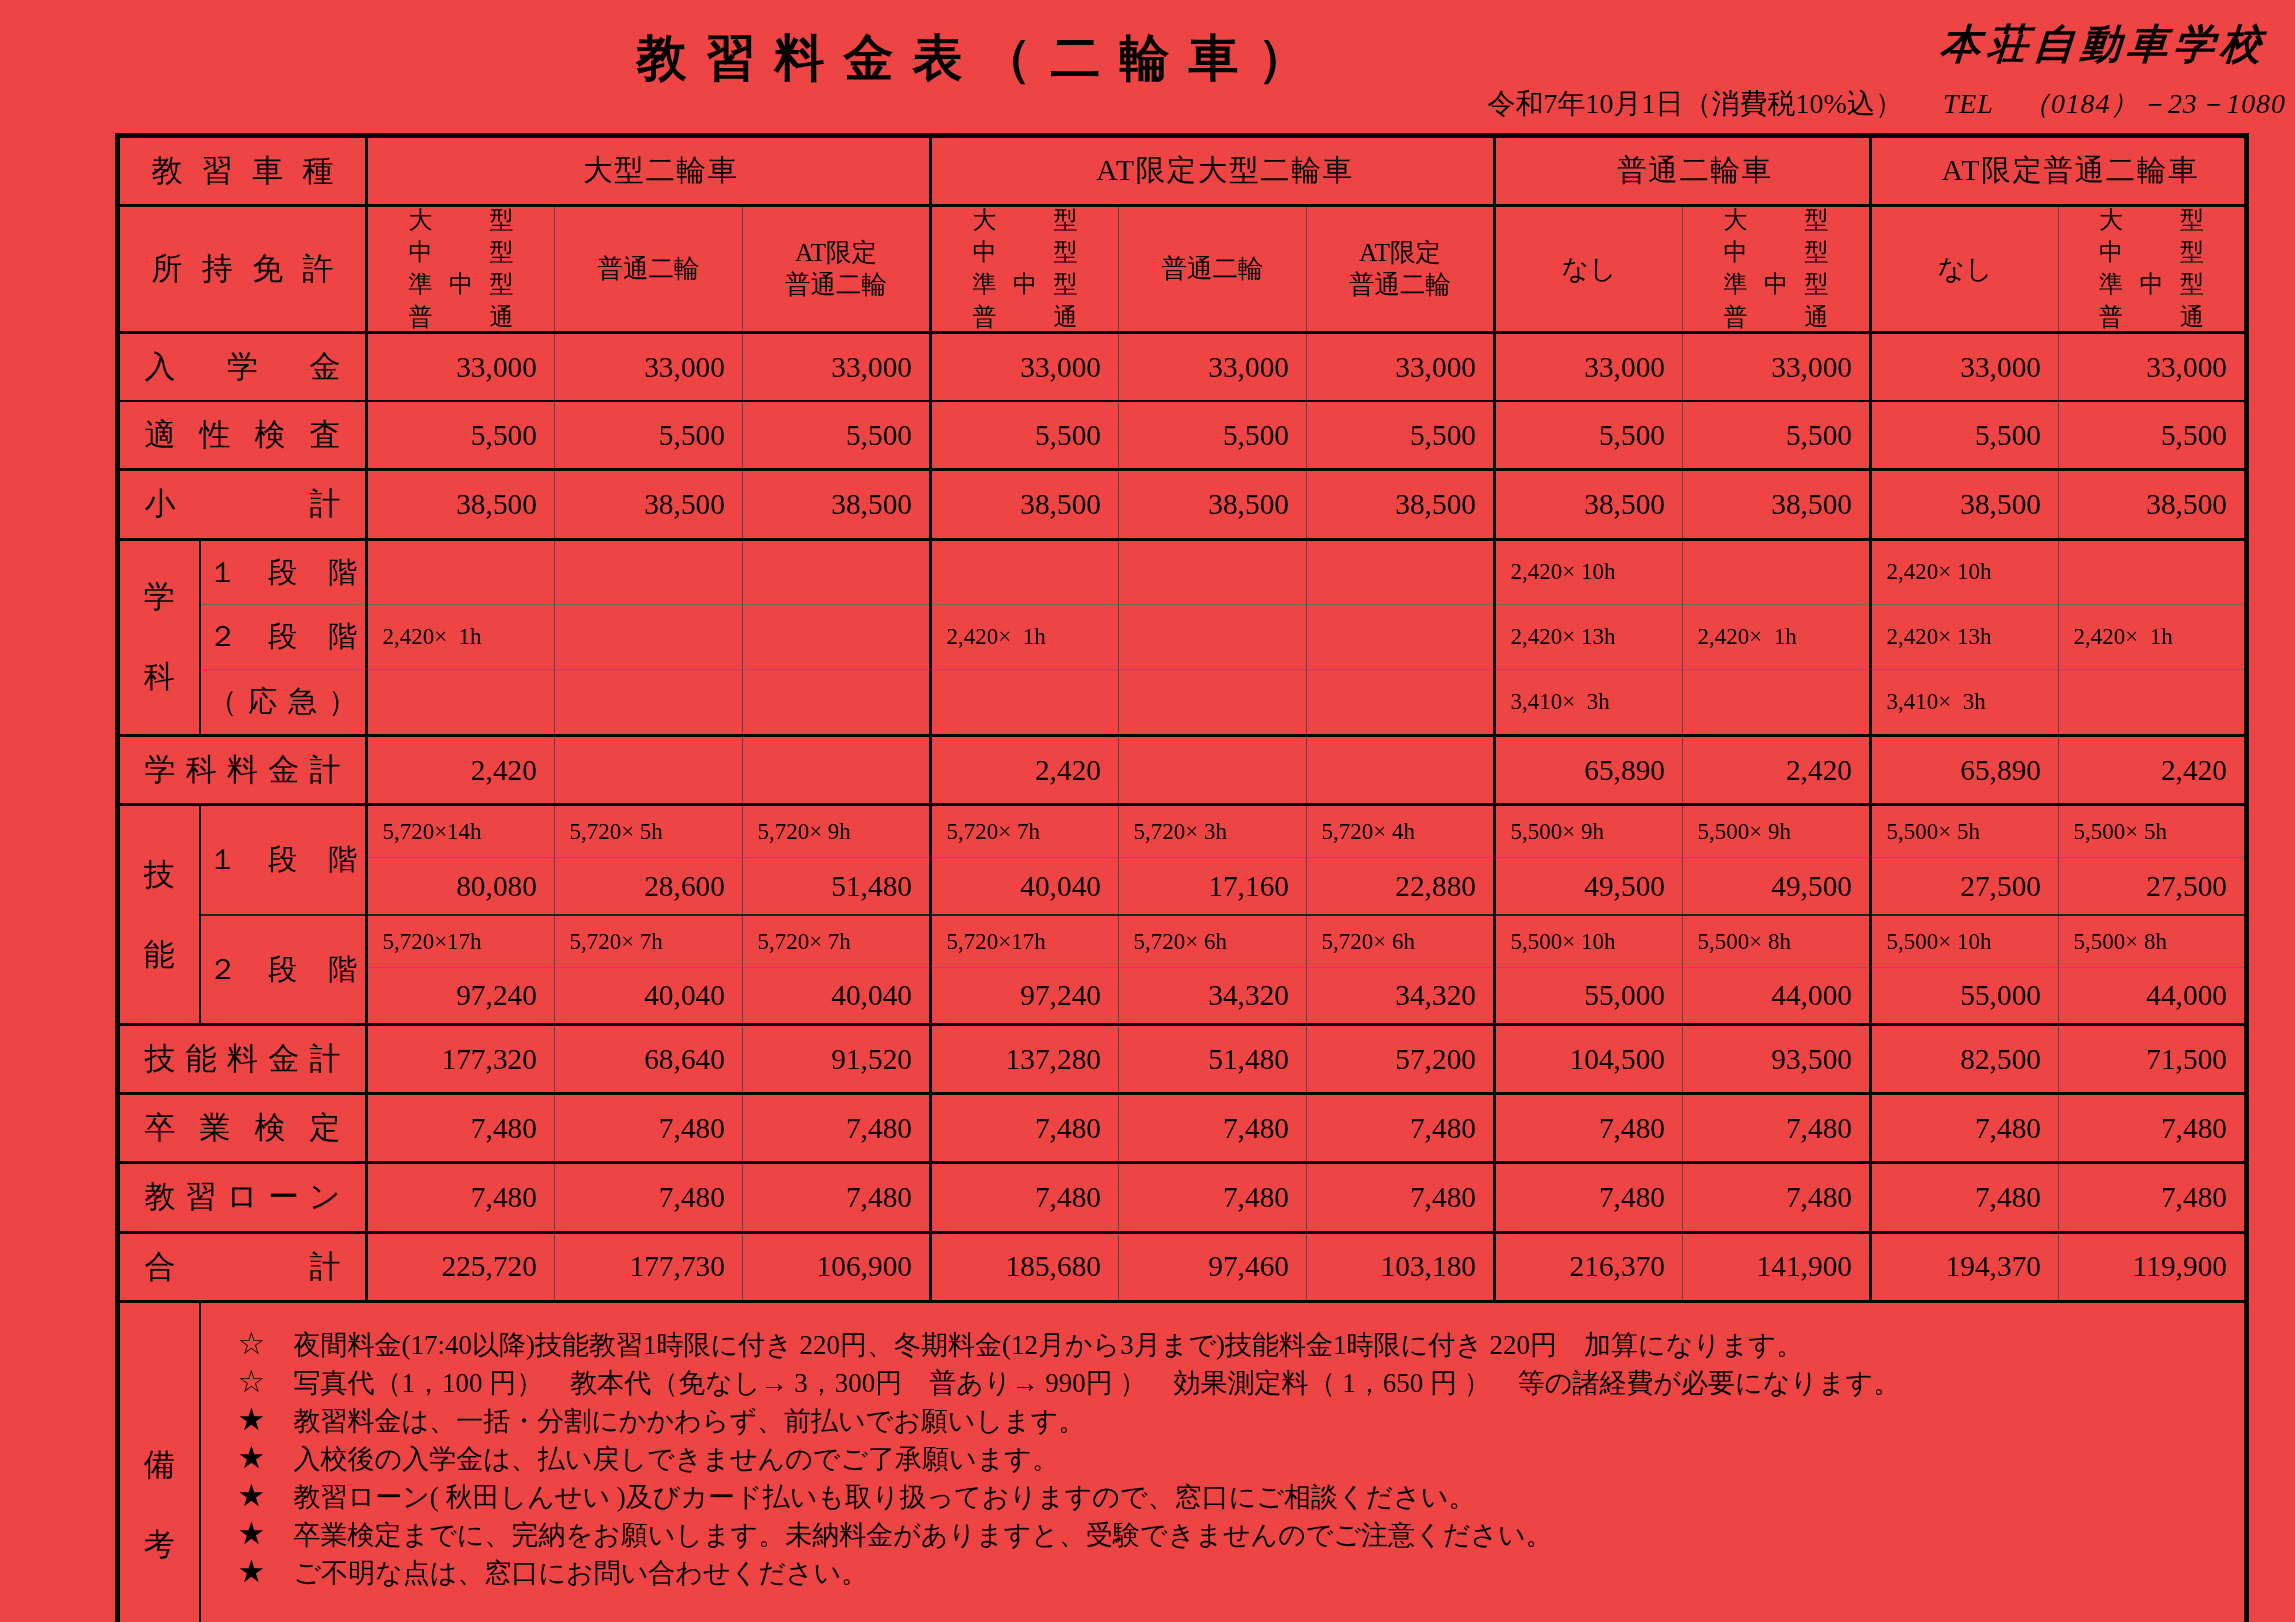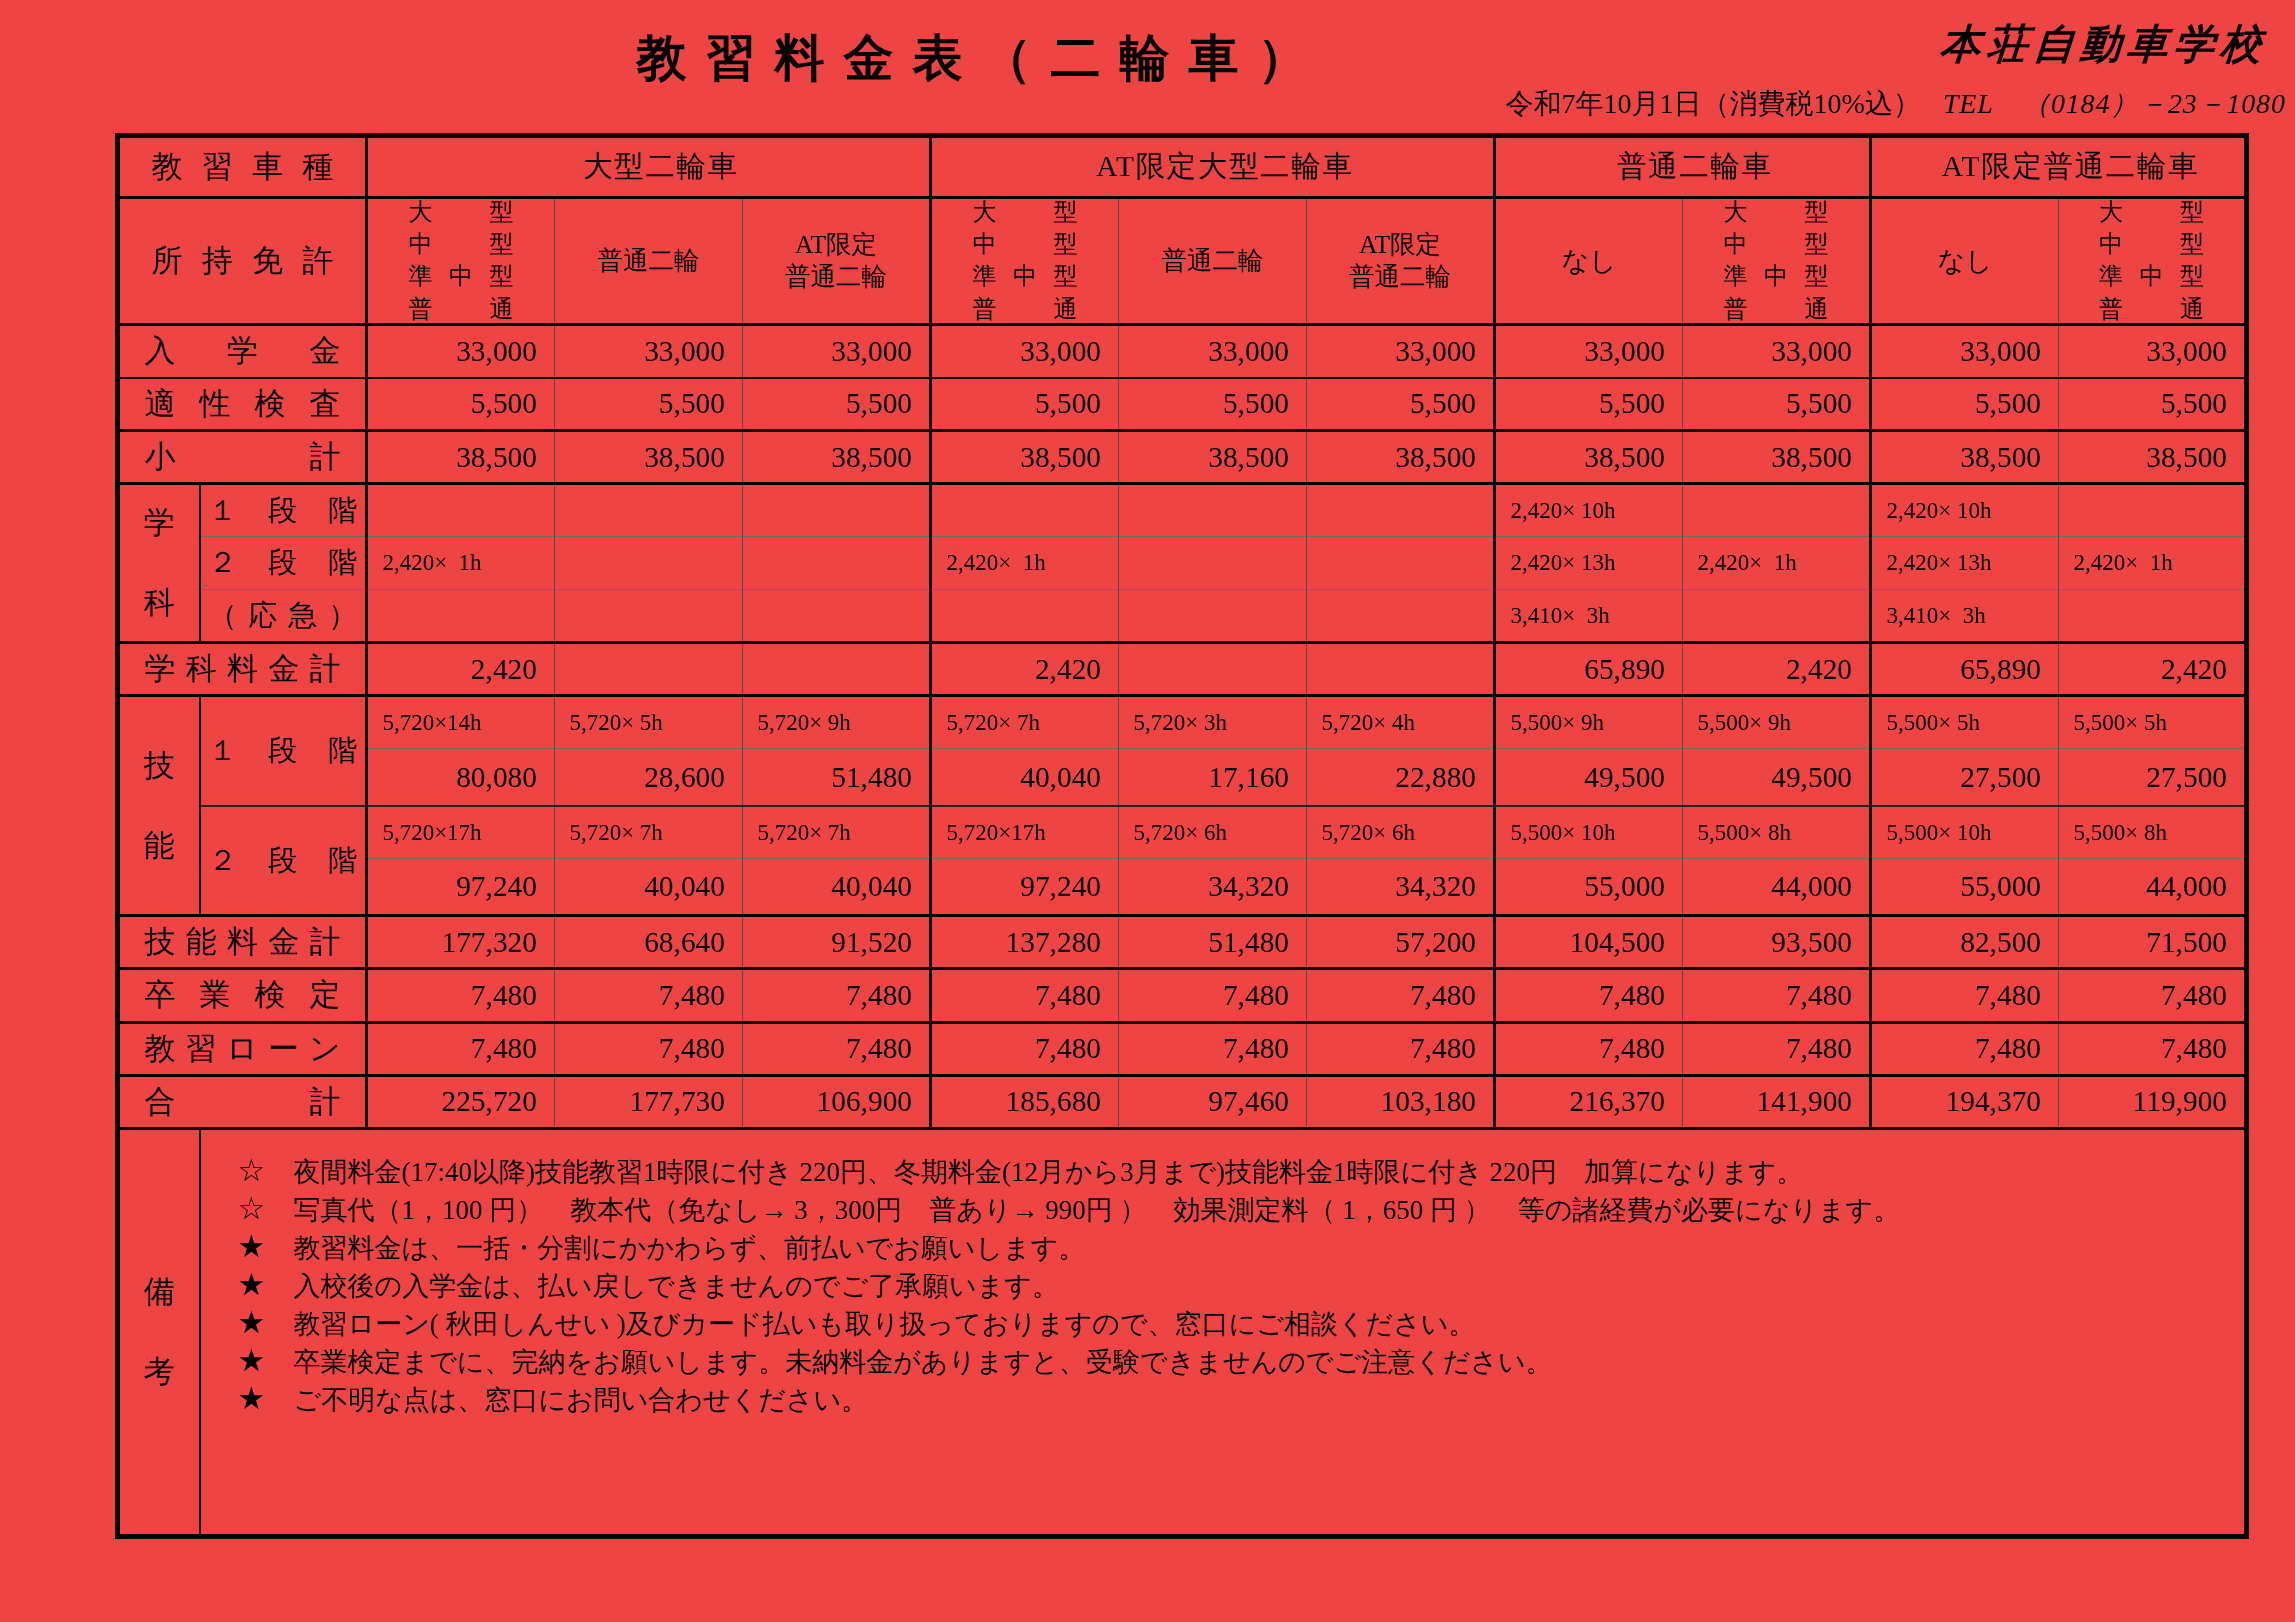--- a/index.html
+++ b/index.html
@@ -12,21 +12,21 @@
     position:absolute;left:602px;top:25px;width:759px;text-align:center;
     font-size:50px;font-weight:bold;letter-spacing:0.38em;white-space:nowrap;
   }
   .school-name{
     position:absolute;right:27.5px;top:17px;font-size:41px;font-weight:bold;
     font-style:italic;letter-spacing:0.14em;white-space:nowrap;display:inline-block;
     transform:skewX(-4deg);
   }
   .date-tel{
     position:absolute;right:9.2px;top:85px;font-size:28px;white-space:nowrap;
-    display:flex;gap:22px;align-items:baseline;
+    display:flex;gap:40px;align-items:baseline;
   }
   .date-tel .tel{font-style:italic;letter-spacing:0.03em;}
   
   table.fee{
     position:absolute;left:115px;top:133px;width:2128px;
     border-collapse:collapse;table-layout:fixed;
     border:5.9px solid #000;
   }
   td,th{padding:0;font-weight:normal;vertical-align:middle;overflow:hidden;}
   
@@ -42,21 +42,21 @@
   
   tr.r-h1{height:62px;} tr.r-h2{height:114px;}
   tr.r-std{height:53px;} tr.r-amt{height:57px;}
   tr.r-notes{height:408px;}
   
   .ghead{font-size:29.4px;text-align:center;letter-spacing:0.06em;padding-left:25px;}
   .shead{font-size:25.5px;text-align:center;line-height:1.25;}
   .nashi{font-size:27px;text-align:center;}
   .num{font-size:29.4px;text-align:right;padding-right:17px;white-space:pre;}
   .formula{font-size:23px;text-align:left;padding-left:14.4px;white-space:pre;}
-  .jl{margin:8px auto;text-align:justify;text-align-last:justify;font-size:31px;line-height:1.1;}
+  .jl{margin:16px auto;text-align:justify;text-align-last:justify;font-size:31px;line-height:1.1;}
   .jl.w-corner{width:182px;}
   .jl.w-row{width:196px;}
   .jl.w-sub{width:149px;font-size:29px;}
   .vlabel{display:flex;flex-direction:column;align-items:center;justify-content:center;
           gap:38px;font-size:31px;}
   
   .lic{width:105px;margin:0 auto;display:flex;flex-direction:column;gap:4.6px;}
   .lic-row{display:flex;justify-content:space-between;}
   .lic-row span{display:inline-block;width:24px;font-size:24px;text-align:center;line-height:1.15;}
   

